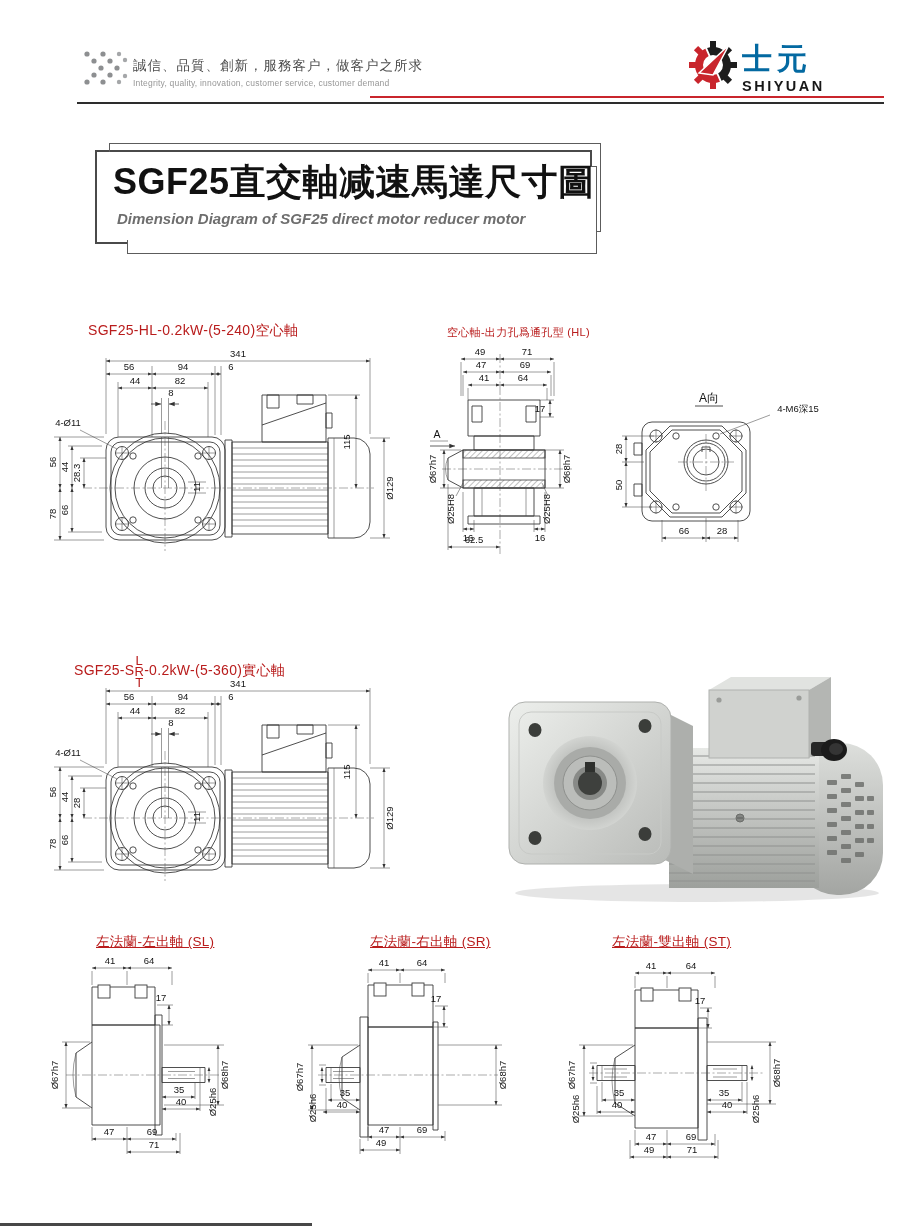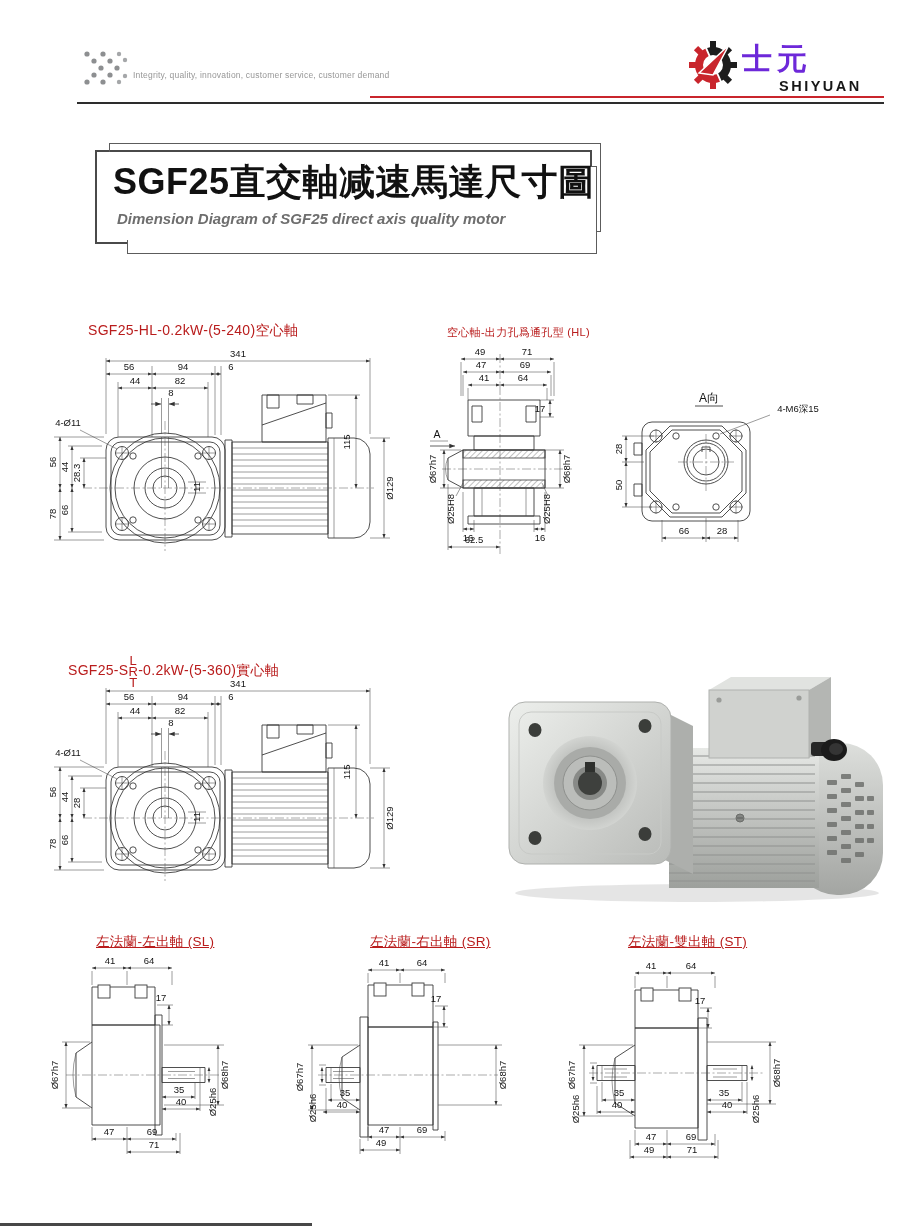--- a/index.html
+++ b/index.html
@@ -1,25 +1,25 @@
 <!DOCTYPE html>
 <html><head>
 <meta charset="utf-8">
 <style>
   html,body{margin:0;padding:0;background:#fff;}
   .page{position:relative;width:900px;height:1232px;background:#fff;overflow:hidden;
         font-family:"Liberation Sans",sans-serif;color:#1c1c1c;}
   .abs{position:absolute;}
   
   .slog-zh{font-size:13.5px;color:#4c4c4c;letter-spacing:1px;}
-  .slog-en{font-size:8.5px;color:#979797;margin-top:13px;letter-spacing:0.2px;}
+  .slog-en{font-size:8.5px;color:#979797;margin-top:3px;letter-spacing:0.2px;}
   .rule-red{position:absolute;left:370px;top:96px;width:514px;height:2px;background:#c9252c;}
   .rule-black{position:absolute;left:77px;top:102px;width:807px;height:2.4px;background:#2d2d2d;}
-  .brand-zh{font-size:30px;font-weight:bold;letter-spacing:5px;color:#6d28d9;line-height:1;}
-  .brand-en{font-size:14.5px;font-weight:bold;letter-spacing:2.5px;color:#171717;margin-top:4px;margin-left:37px;}
+  .brand-zh{font-size:30px;font-weight:bold;letter-spacing:5px;color:#0369a1;line-height:1;}
+  .brand-en{font-size:14.5px;font-weight:bold;letter-spacing:2.5px;color:#171717;margin-top:4px;}
   
   .tbox{position:absolute;left:95px;top:150px;width:497px;height:94px;background:#fff;
         border:2.5px solid #4a4a4a;box-sizing:border-box;z-index:2;}
   .tbox::before{content:"";position:absolute;left:12px;right:-11px;top:-9px;bottom:10px;
         border:1.8px solid #5c5c5c;z-index:-1;}
   .tbox::after{content:"";position:absolute;left:30px;right:-7px;top:14px;bottom:-12px;
         border:1.8px solid #5c5c5c;z-index:-1;background:#fff;}
   .tbox-in{position:relative;z-index:3;padding:6px 0 0 16px;background:#fff;height:82px;}
   .t-main{font-size:36px;font-weight:900;letter-spacing:0.5px;color:#111;white-space:nowrap;}
   .t-sub{font-size:15px;font-style:italic;font-weight:bold;color:#6e6e6e;margin-top:3px;padding-left:4px;}
@@ -76,20 +76,21 @@
       <g transform="translate(37,6)" fill="#a5a7a9">
         <circle cx="0" cy="0" r="2.2"></circle>
           <circle cx="6" cy="6" r="2.2"></circle>
           <circle cx="6" cy="22" r="2.2"></circle>
           <circle cx="0" cy="28" r="2.2"></circle>
       </g>
     </g>
   </svg>
 
   <div class="abs" style="left:133px;top:57px">
+    <div class="slog-zh">誠信、品質、創新，服務客户，做客户之所求</div>
     <div class="slog-en">Integrity, quality, innovation, customer service, customer demand</div>
   </div>
 
   <svg class="abs" style="left:686px;top:38px" width="54" height="56">
     <defs>
       <g id="gearG">
         <circle cx="27" cy="27" r="14" fill="none" stroke="currentColor" stroke-width="8"></circle>
         <g fill="currentColor">
           <rect x="24" y="3" width="6" height="8"></rect>
           <rect x="24" y="43" width="6" height="8"></rect>
@@ -117,36 +118,36 @@
     <div class="brand-zh">士元</div>
     <div class="brand-en">SHIYUAN</div>
   </div>
 
   <div class="rule-red"></div>
   <div class="rule-black"></div>
 
   <div class="tbox">
     <div class="tbox-in">
       <div class="t-main">SGF25直交軸减速馬達尺寸圖</div>
-      <div class="t-sub">Dimension Diagram of SGF25 direct axis quality motor</div>
+      <div class="t-sub">Dimension Diagram of SGF25 direct motor reducer motor</div>
     </div>
   </div>
 
   <div class="cap" style="left:88px;top:322px">SGF25-HL-0.2kW-(5-240)空心軸</div>
   <div class="cap cap2" style="left:447px;top:325px">空心軸-出力孔爲通孔型 (HL)</div>
-  <div class="cap" style="left:68px;top:655px">
+  <div class="cap" style="left:74px;top:655px">
     <span>SGF25-S</span><span class="vstack">
         <span>L</span>
         <span>R</span>
         <span>T</span>
       </span><span>-0.2kW-(5-360)實心軸</span>
   </div>
   <div class="cap cap3" style="left:96px;top:933px">左法蘭-左出軸 (SL)</div>
   <div class="cap cap3" style="left:370px;top:933px">左法蘭-右出軸 (SR)</div>
-  <div class="cap cap3" style="left:628px;top:933px">左法蘭-雙出軸 (ST)</div>
+  <div class="cap cap3" style="left:612px;top:933px">左法蘭-雙出軸 (ST)</div>
 
   <svg class="draw" style="left:38px;top:346px" width="392" height="232" viewBox="0 0 392 232">
     <g>
       <rect class="ln" x="68" y="91" width="119" height="103" rx="13"></rect>
       <rect class="ln" x="73" y="96" width="109" height="93" rx="10"></rect>
       <circle class="ln" cx="84" cy="107" r="6.5"></circle>
         <circle class="ln" cx="171" cy="107" r="6.5"></circle>
       <circle class="ln" cx="84" cy="178" r="6.5"></circle>
         <circle class="ln" cx="171" cy="178" r="6.5"></circle>
       <path class="lt" d="M84,100 V114 M77,107 H91 M171,100 V114 M164,107 H178 M84,171 V185 M77,178 H91 M171,171 V185 M164,178 H178"></path>

